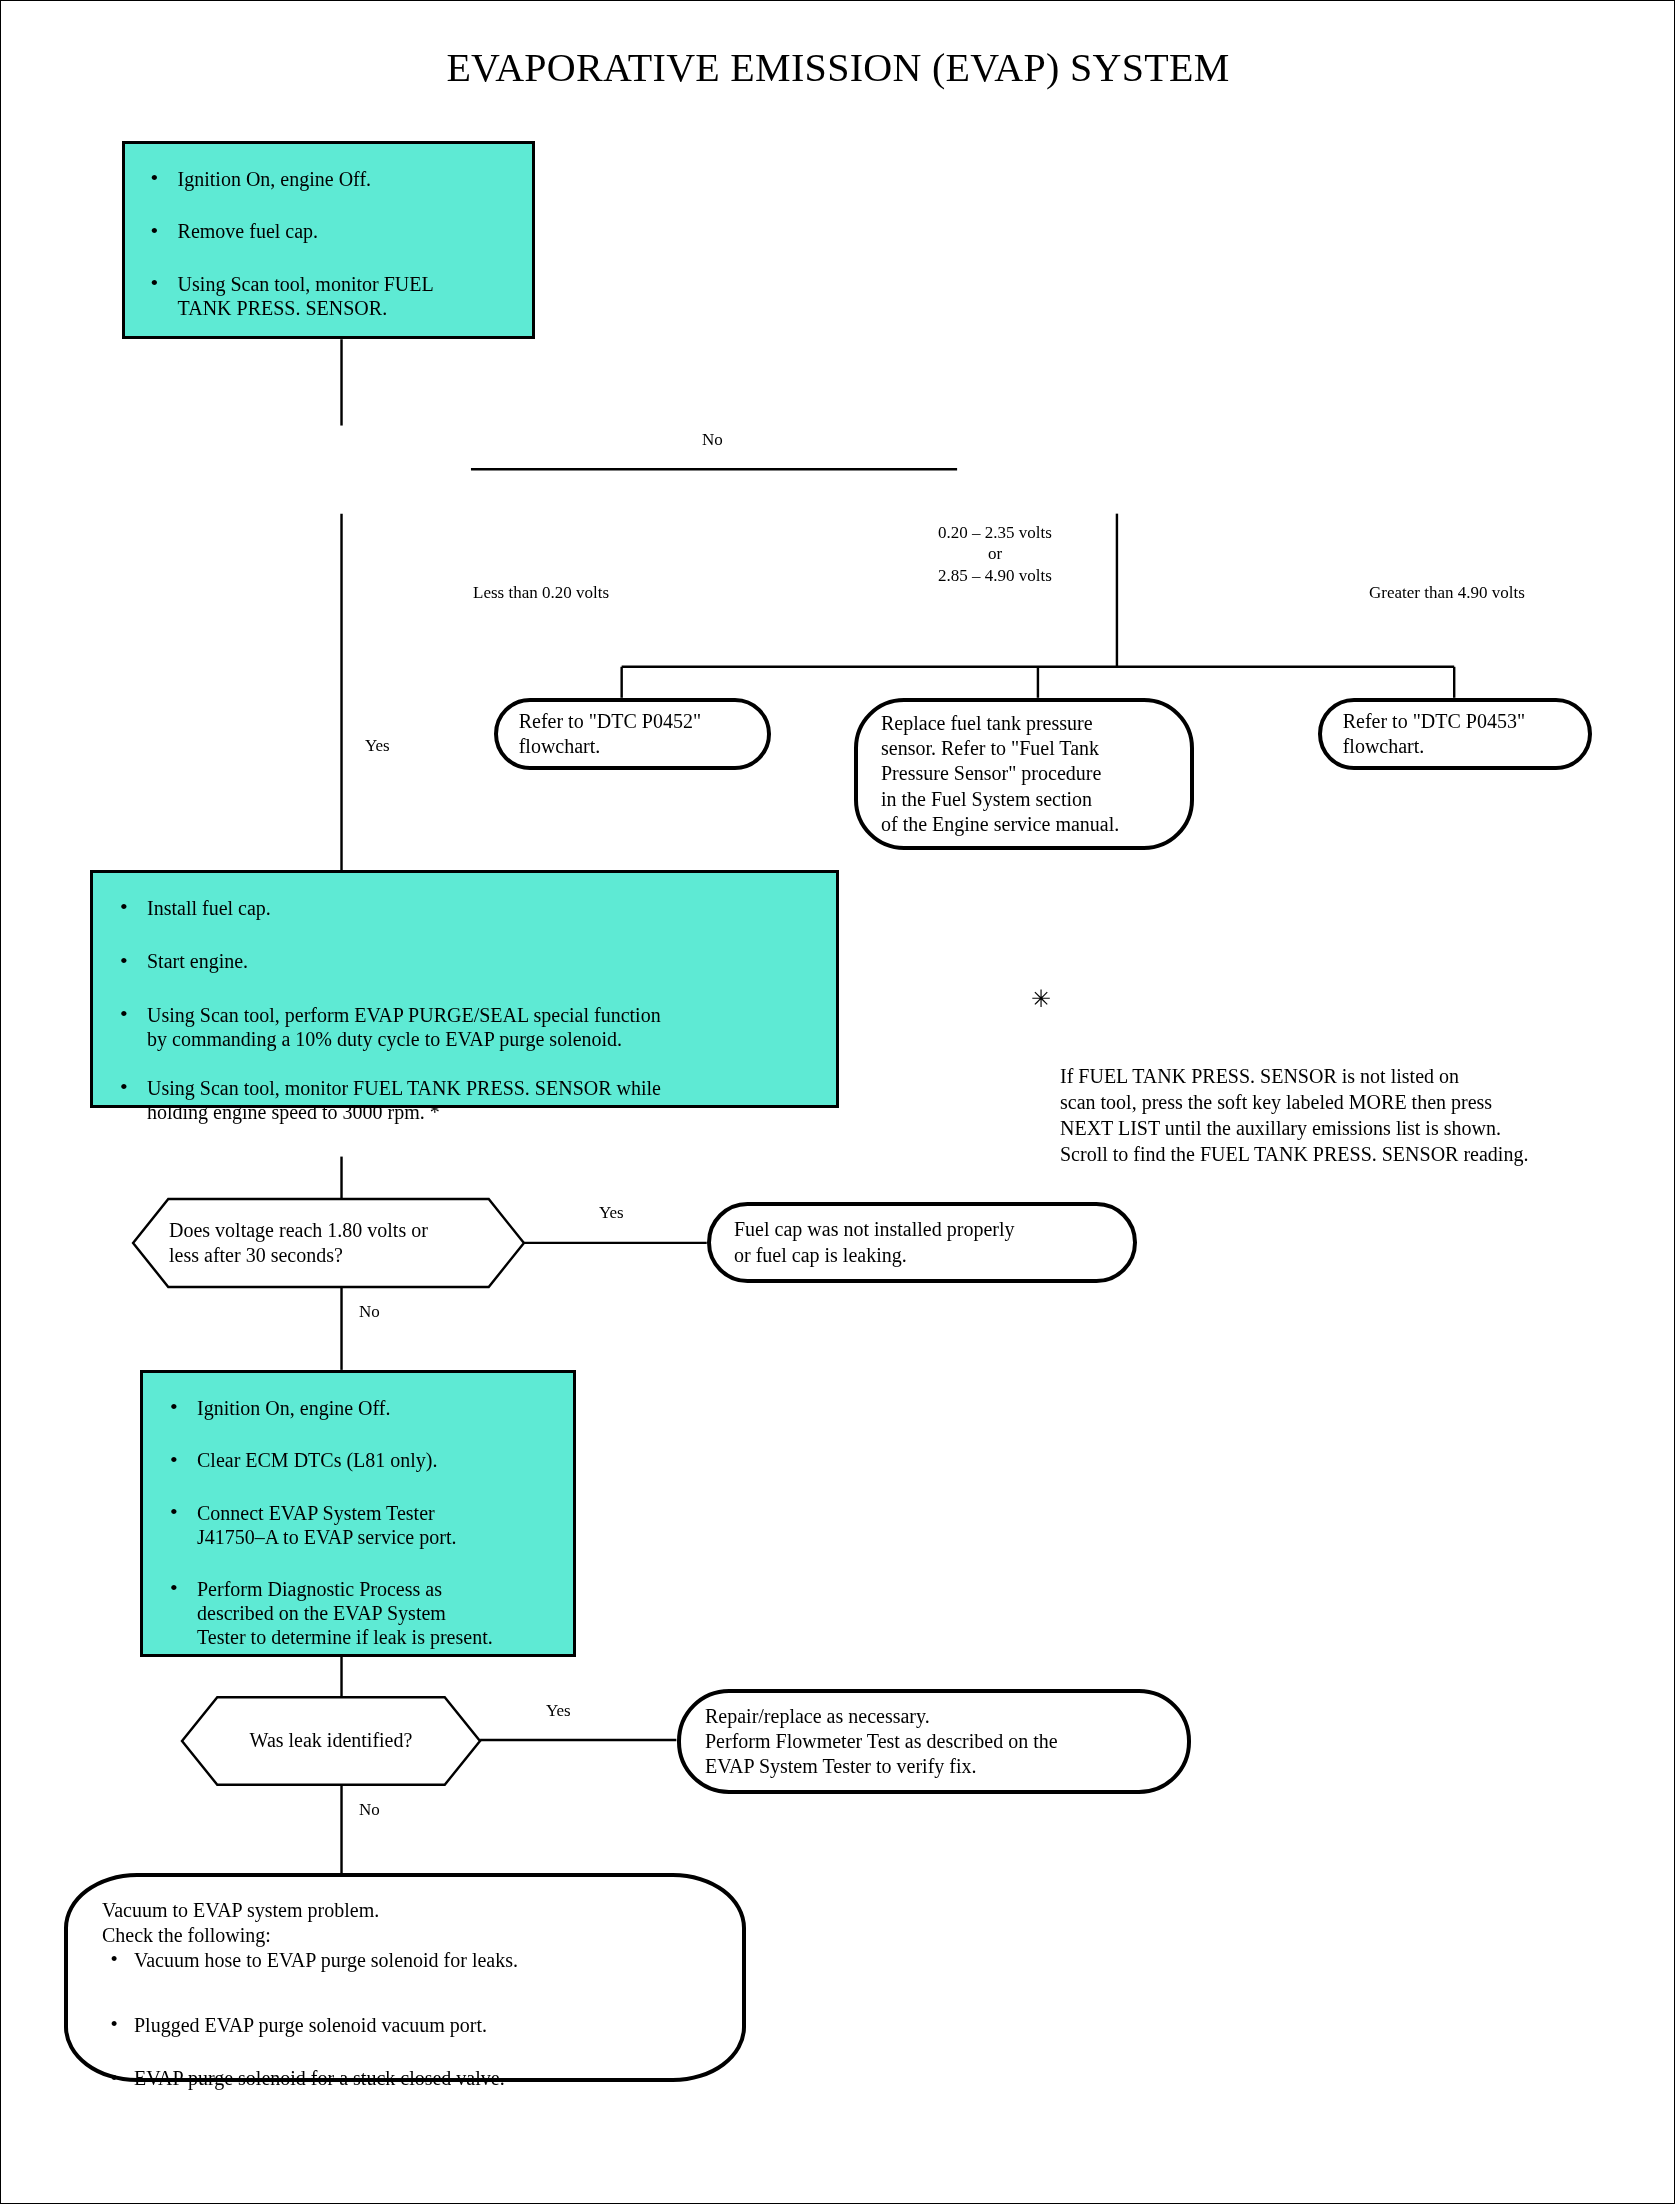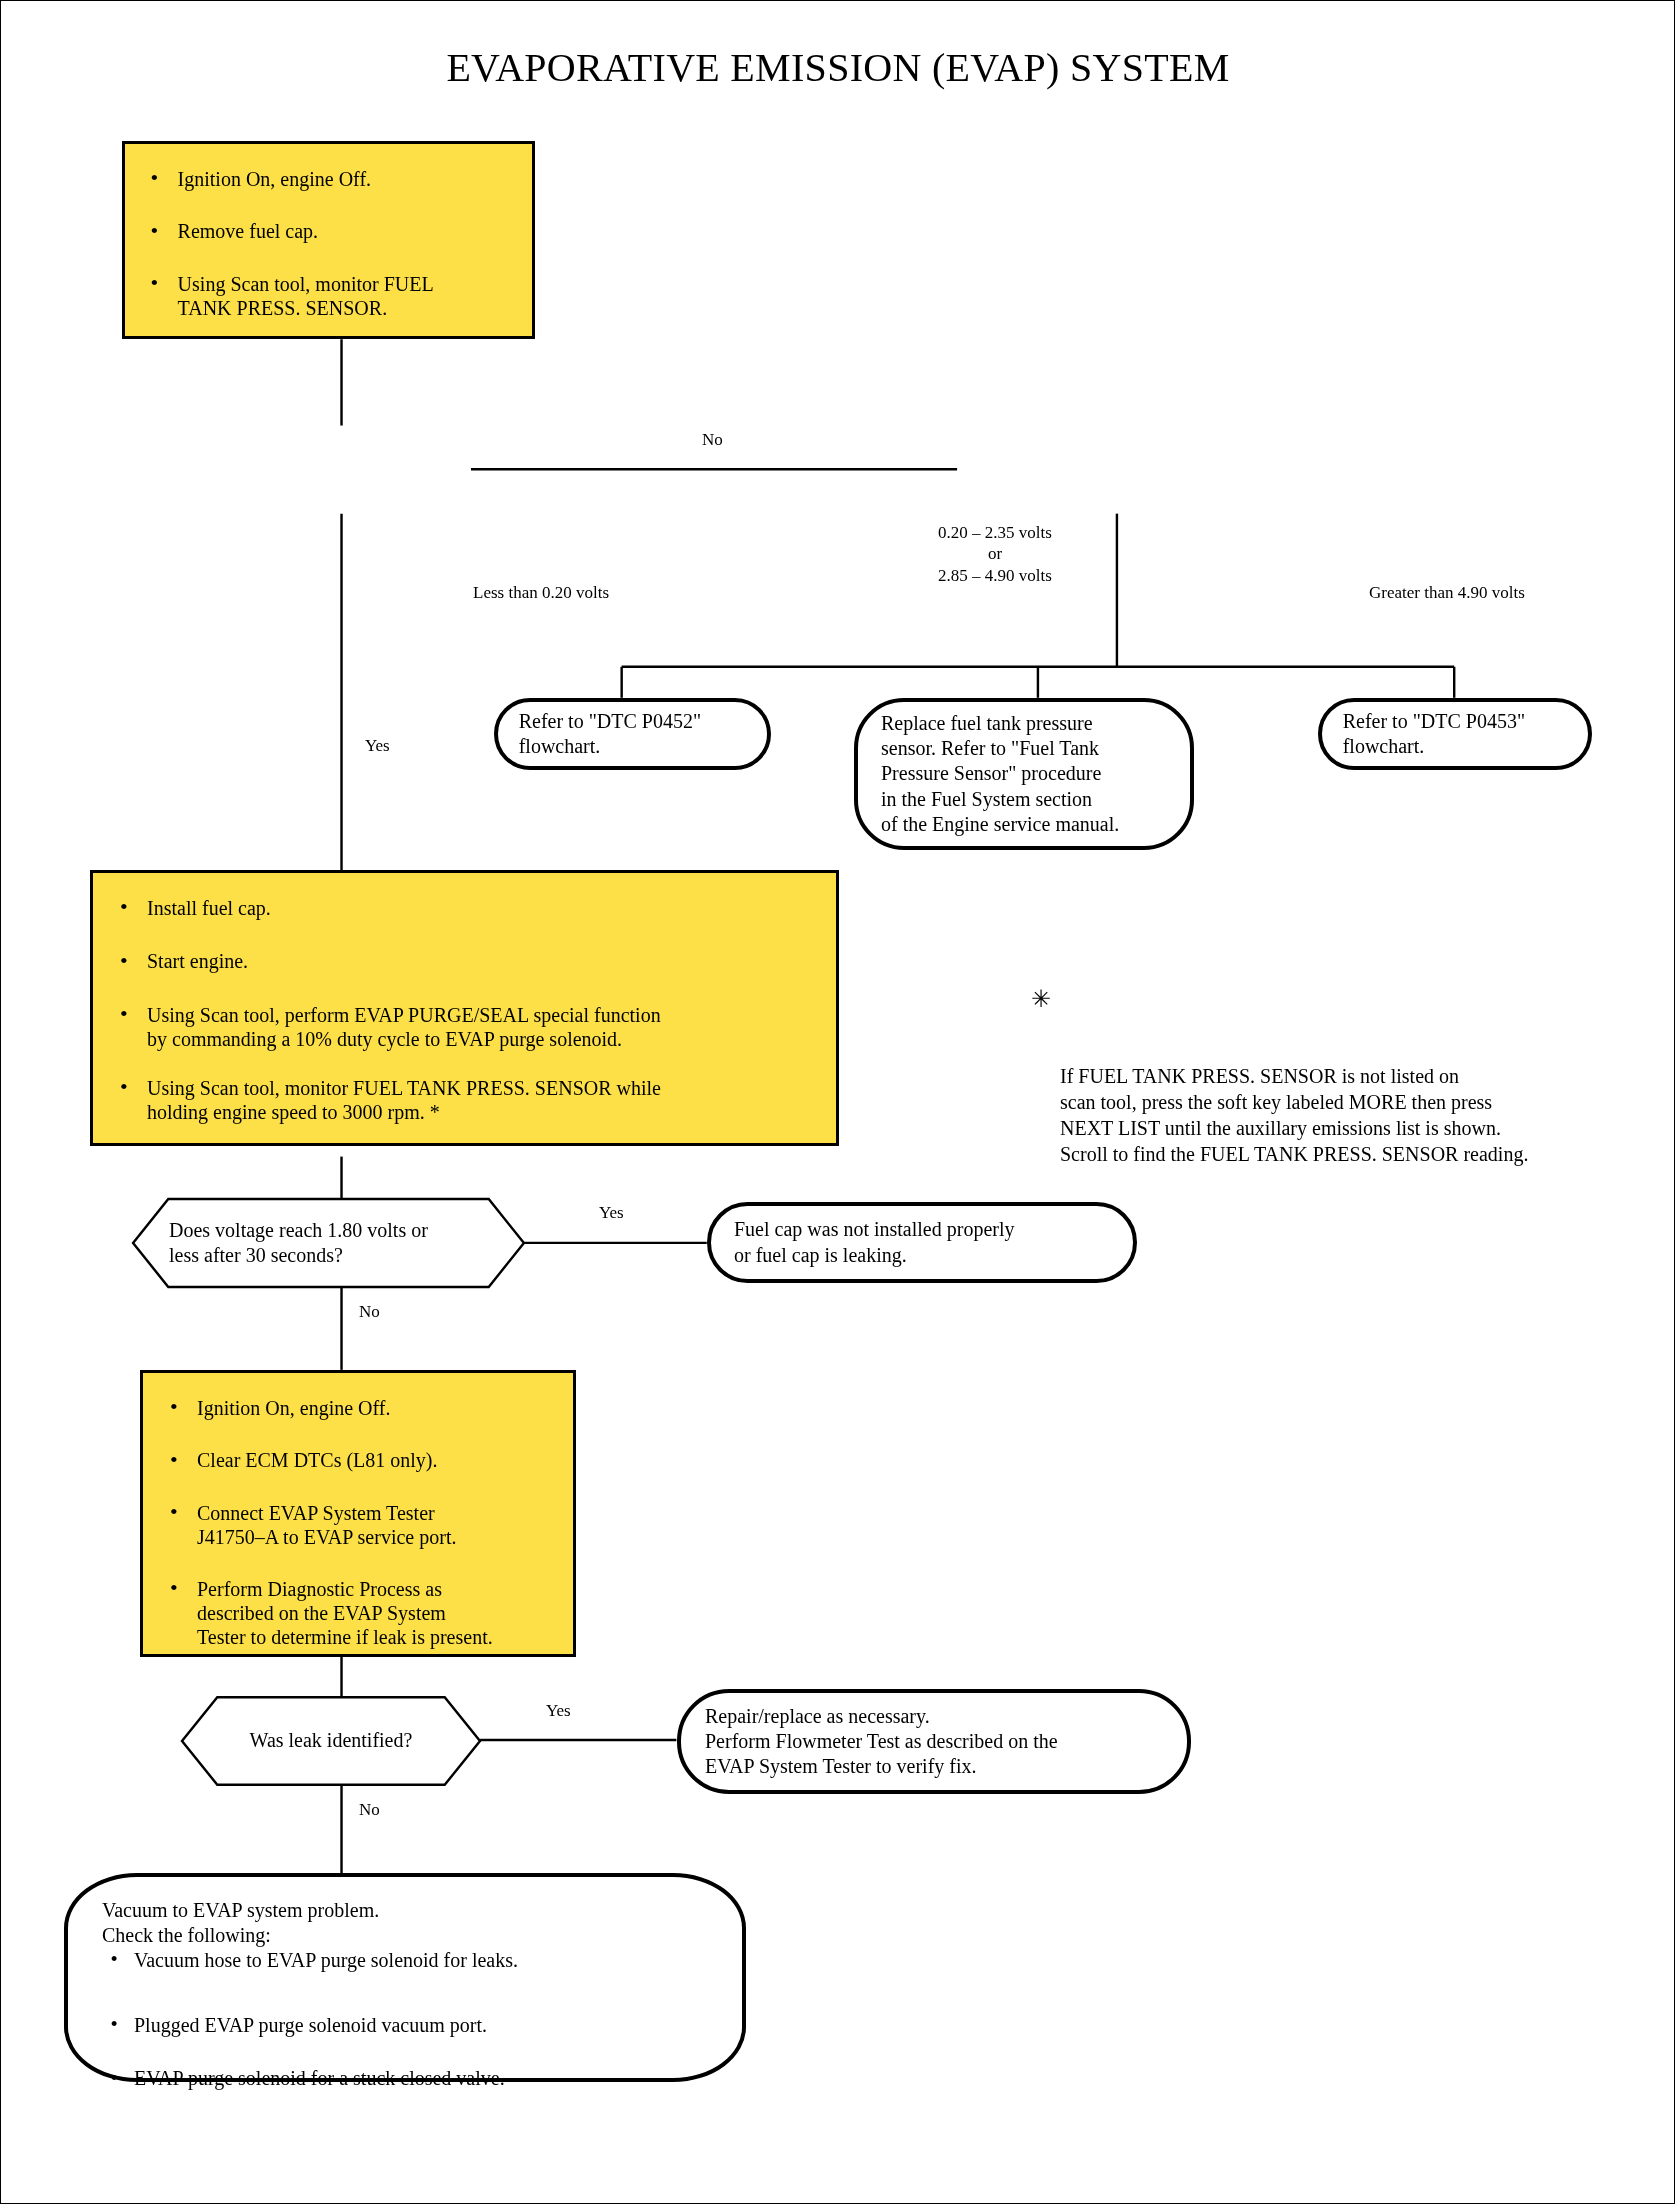--- a/index.html
+++ b/index.html
@@ -38,21 +38,21 @@
     width: 1676px;
     text-align: center;
     font-size: 40px;
     letter-spacing: 0.3px;
     white-space: nowrap;
   }
   
   .rbox {
     position: absolute;
     border: 3px solid #000;
-    background: #fde047;
+    background: #5eead4;
     box-sizing: border-box;
   }
   .rbox ul {
     list-style: none;
     margin: 0;
     padding: 0;
   }
   .rbox li {
     position: relative;
     padding-left: 38px;
@@ -220,21 +220,21 @@
 Pressure Sensor" procedure
 in the Fuel System section
 of the Engine service manual.</div>
   </div>
 
   <div class="rnd" style="left:1318px; top:698px; width:274px; height:72px; border-radius:36px; padding:0 20.7px;">
     <div class="inner" style="white-space:pre-line;">Refer to "DTC P0453"
 flowchart.</div>
   </div>
 
-  <div class="rbox" style="left:90px; top:870px; width:749px; height:276px; padding:23px 20.7px 0 16px;">
+  <div class="rbox" style="left:90px; top:870px; width:749px; height:238px; padding:23px 20.7px 0 16px;">
     <ul>
       <li>Install fuel cap.</li>
       <li style="margin-top:29px;">Start engine.</li>
       <li style="margin-top:29px; white-space:pre-line;">Using Scan tool, perform EVAP PURGE/SEAL special function
 by commanding a 10% duty cycle to EVAP purge solenoid.</li>
       <li style="margin-top:24px; white-space:pre-line;">Using Scan tool, monitor FUEL TANK PRESS. SENSOR while
 holding engine speed to 3000 rpm. *</li>
     </ul>
   </div>
 

